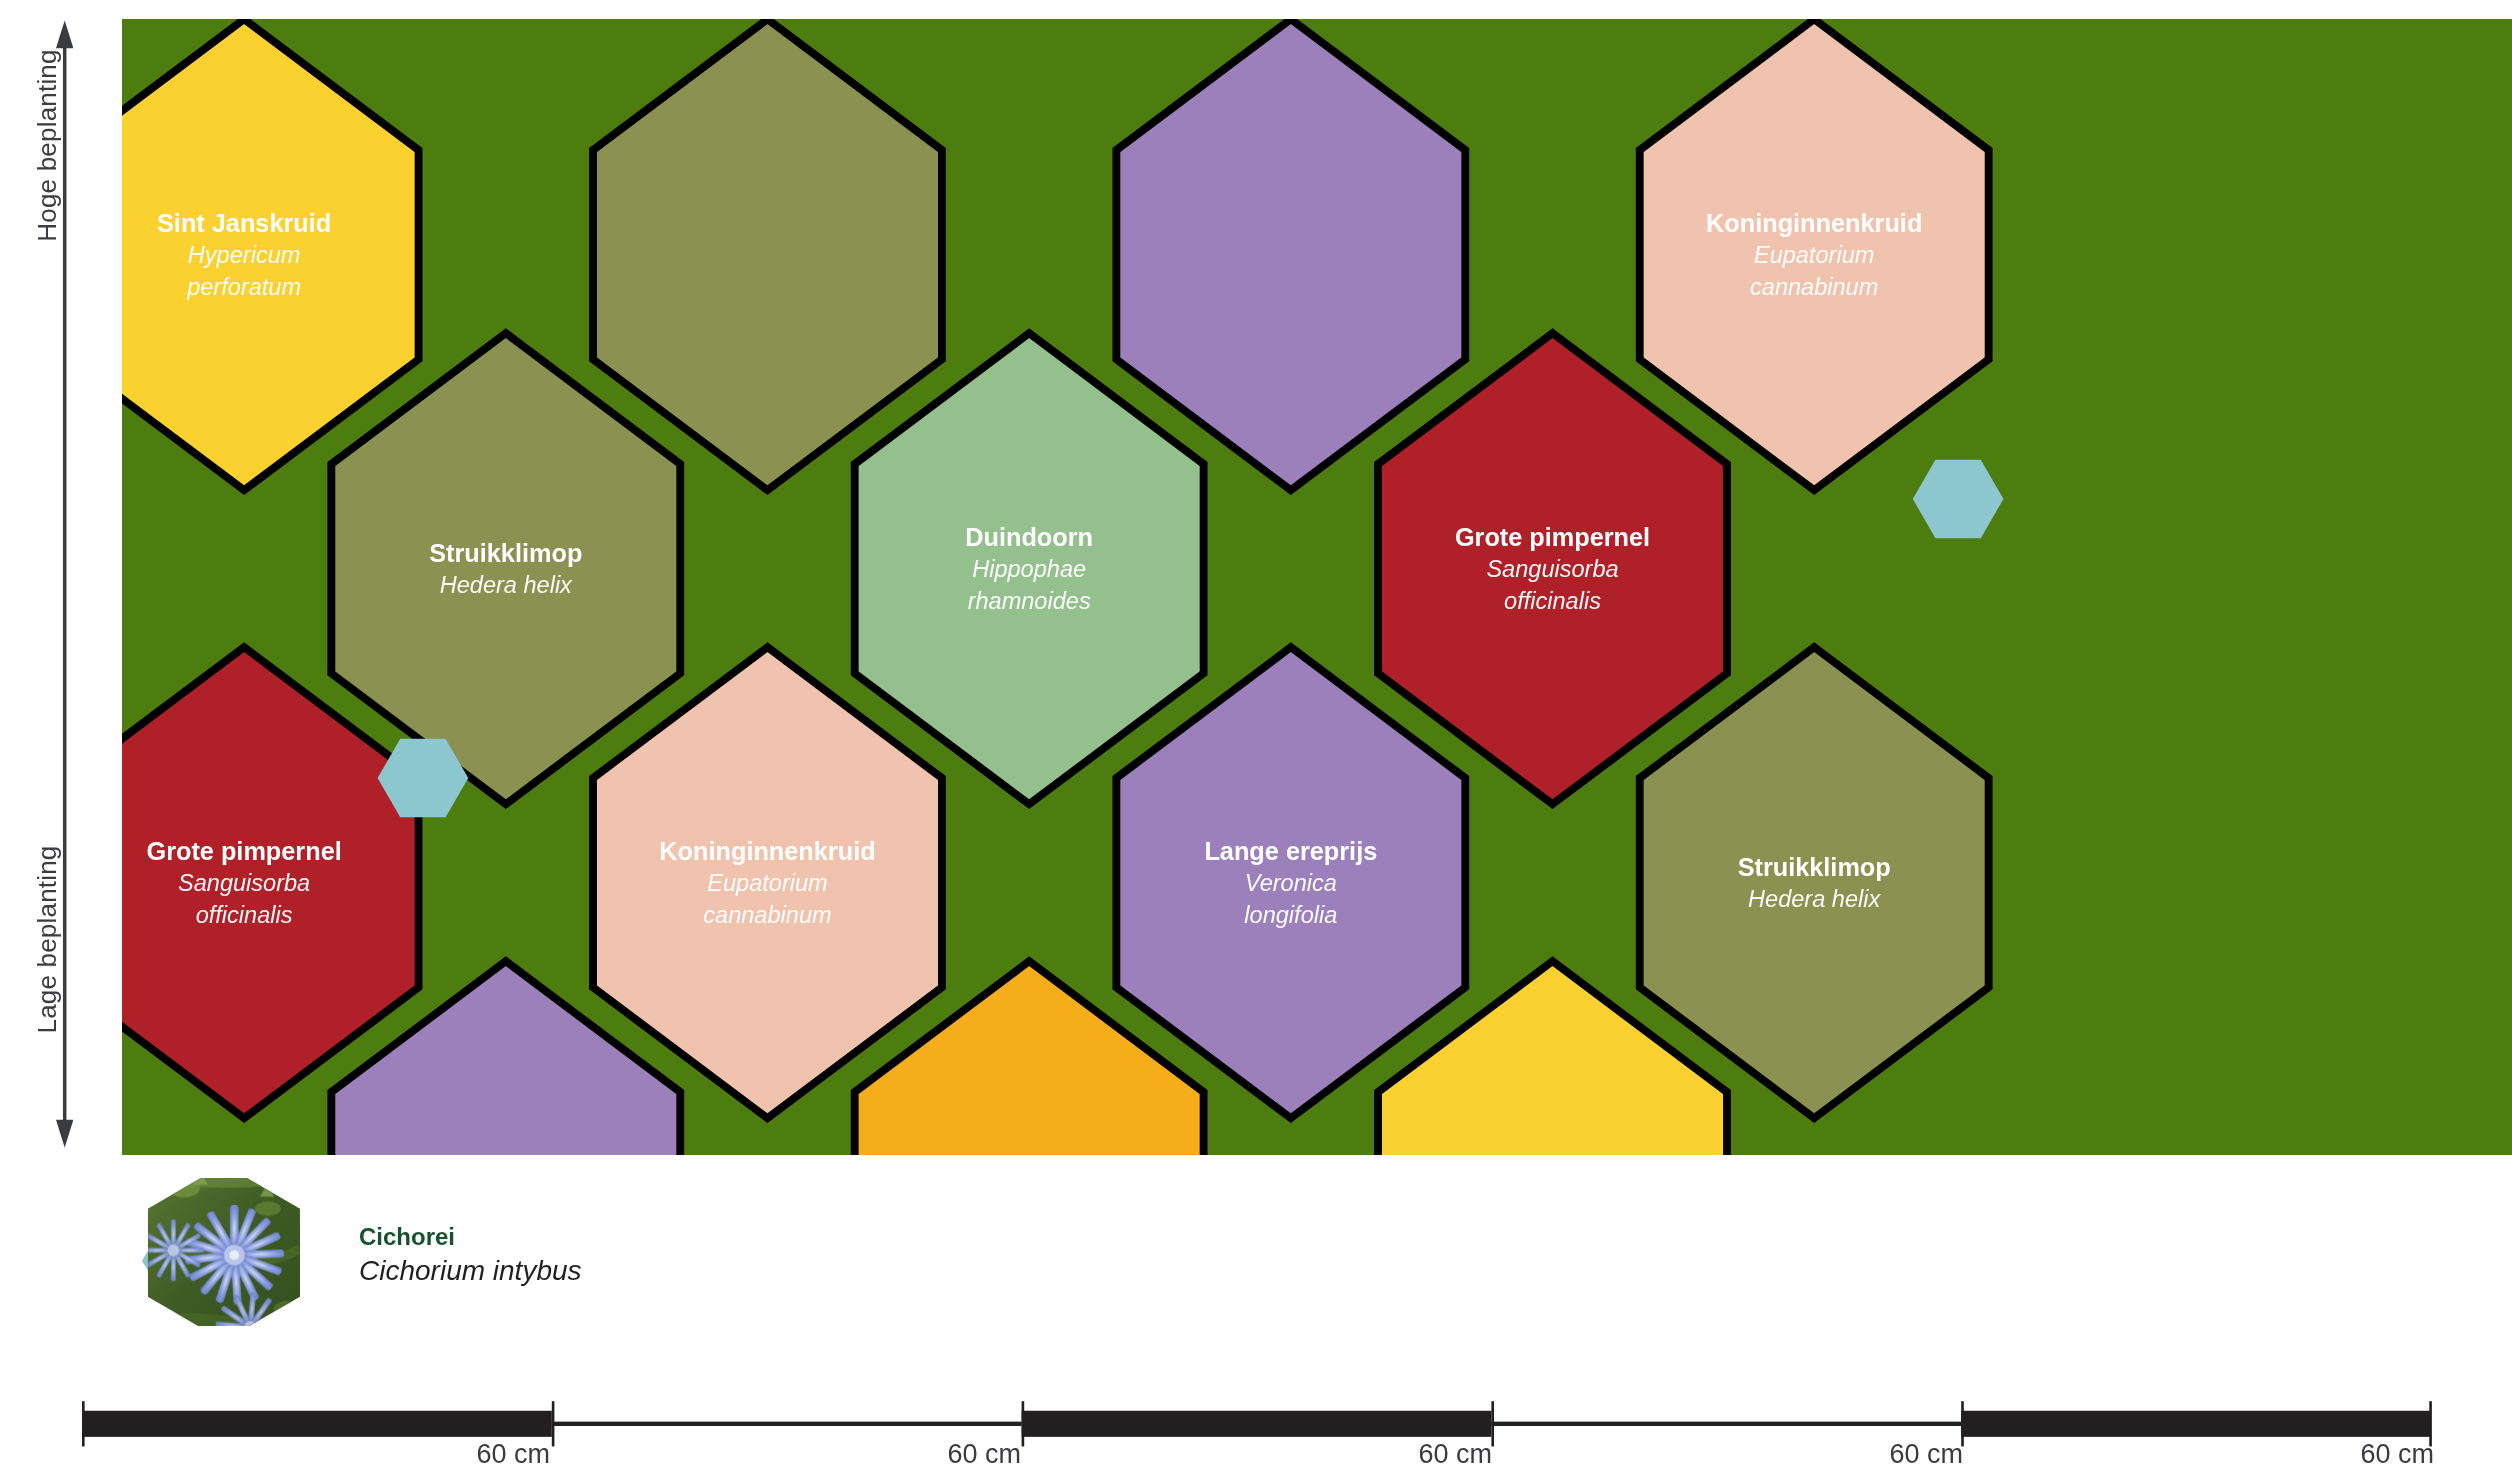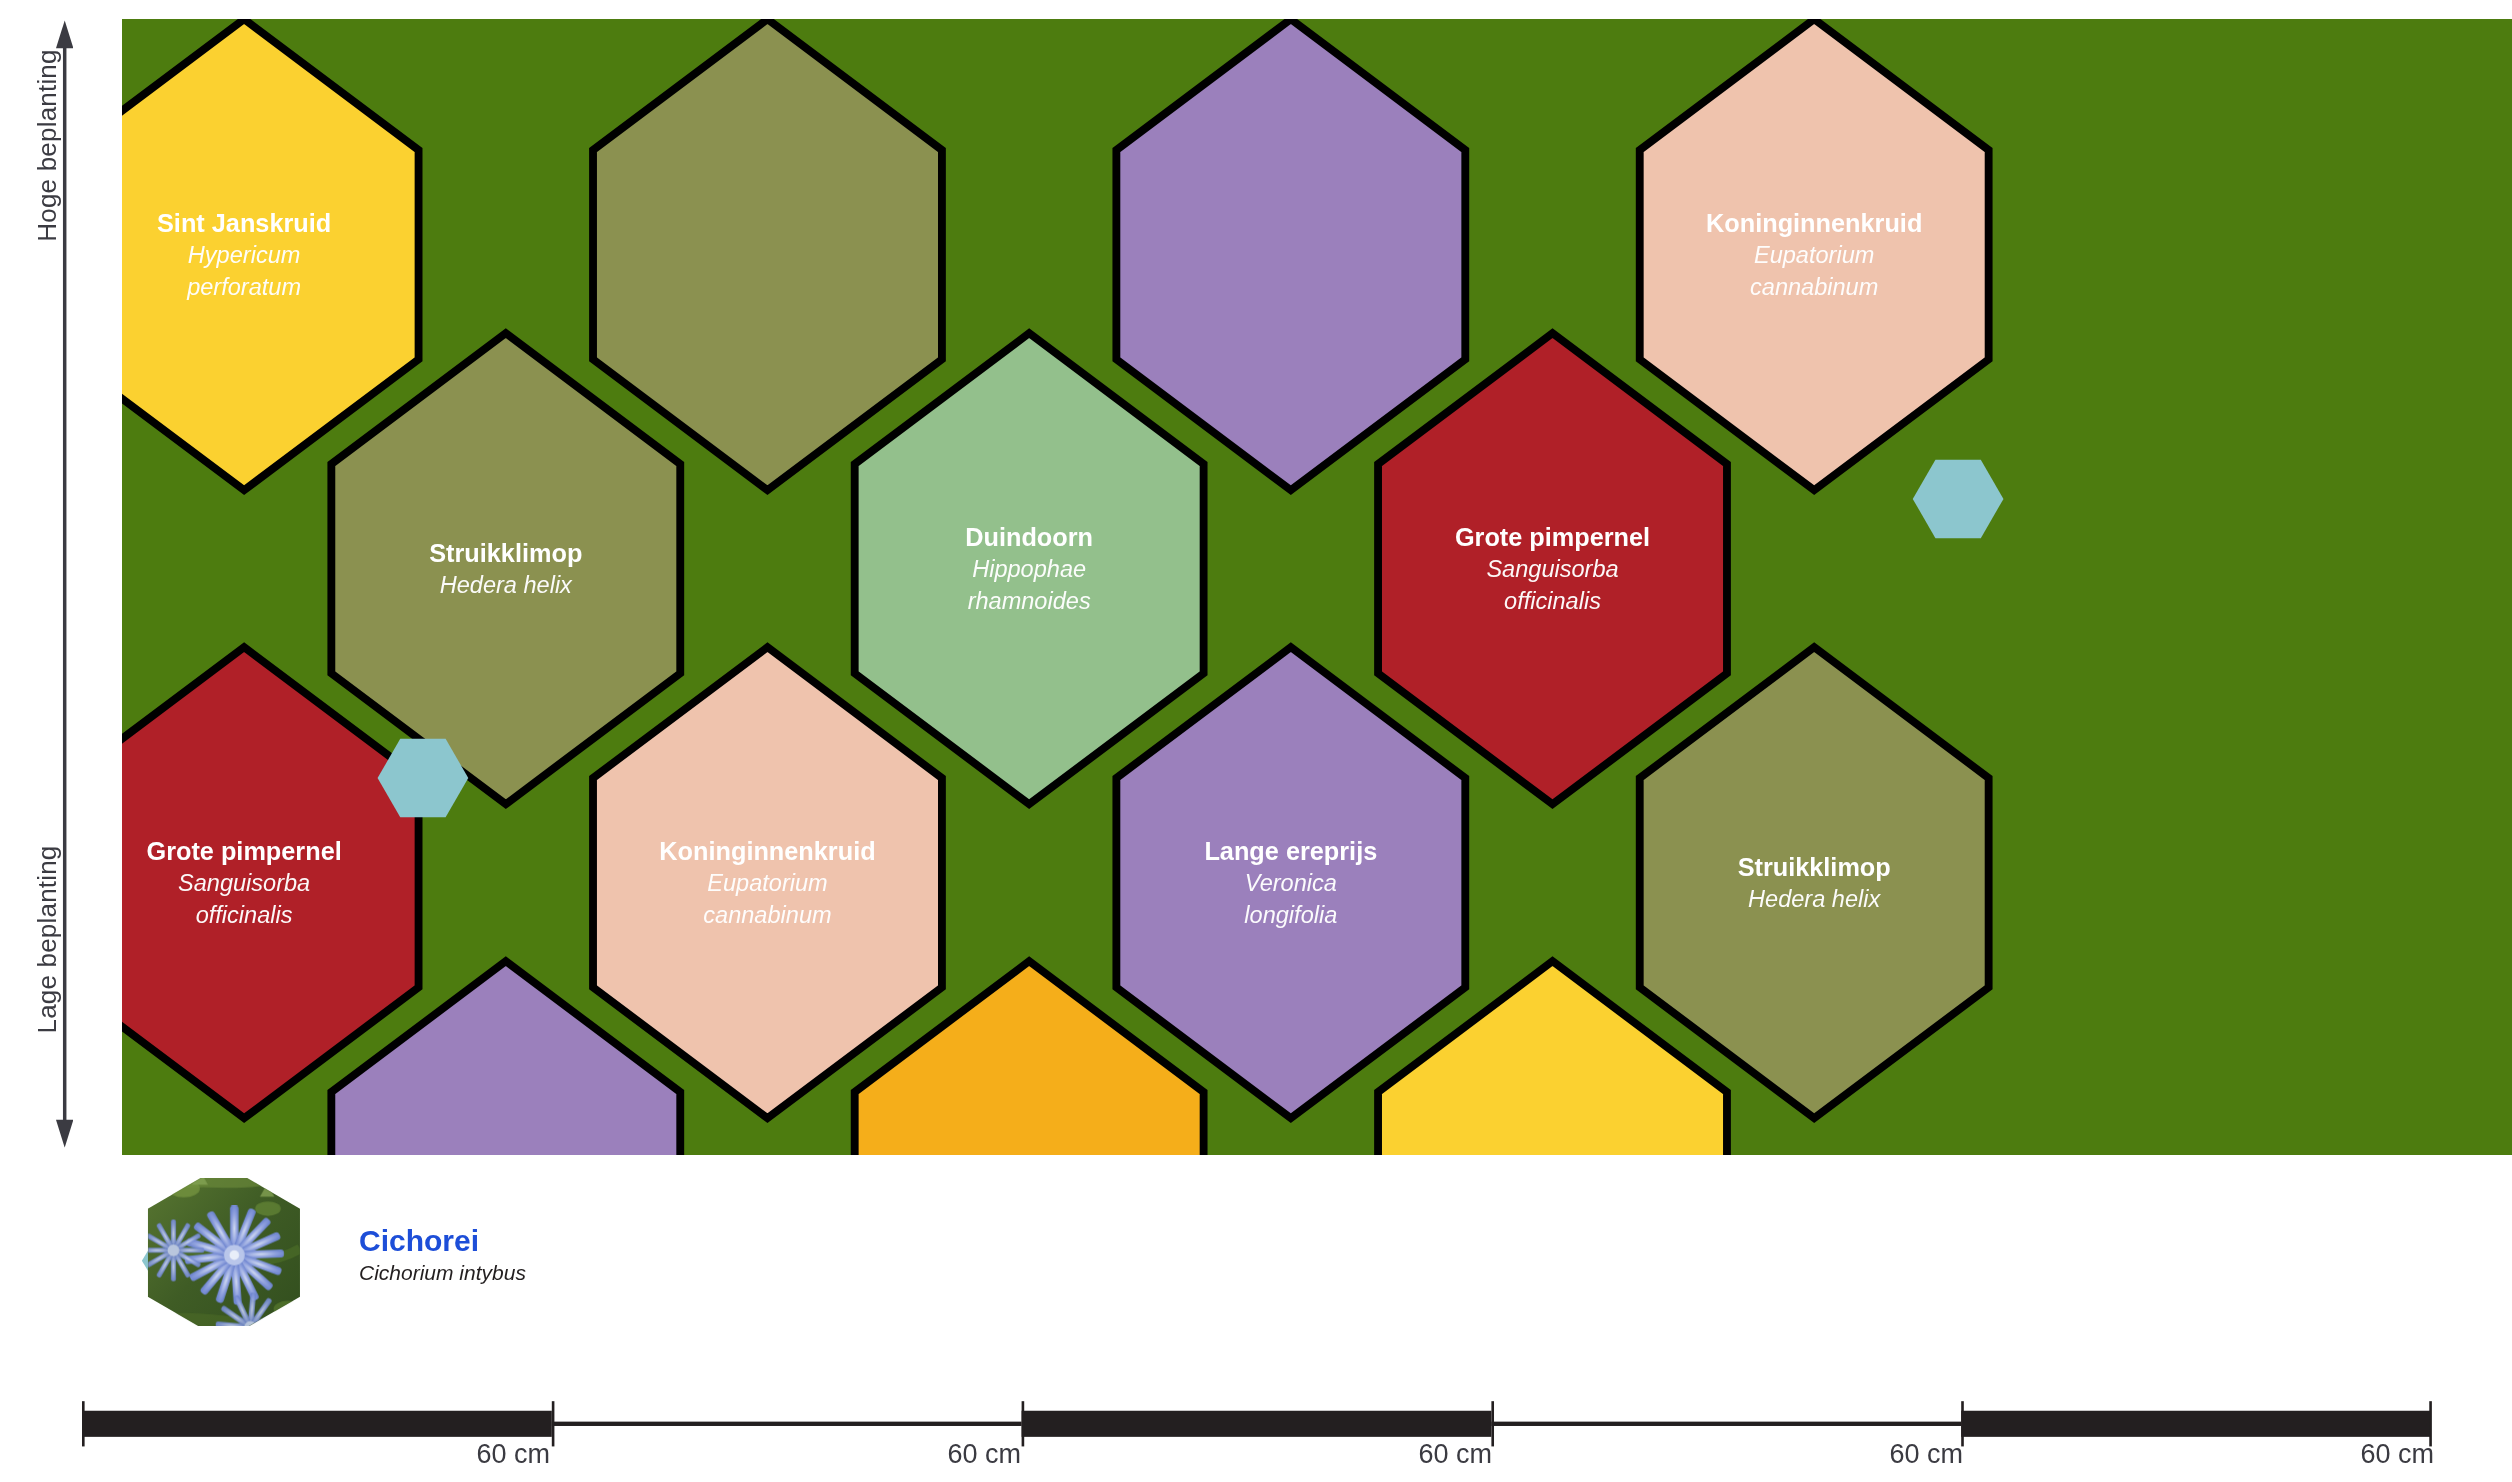--- a/index.html
+++ b/index.html
@@ -68,22 +68,22 @@
   .legend {
     position: absolute;
     left: 122px; top: 1178px;
     width: 785px; height: 148px;
   }
   .legend-text {
     position: absolute;
     left: 237px; top: 44px;
     line-height: 1.28;
   }
-  .legend-nl { font-size: 30px; font-weight: bold; color: #1d4ed8; }
-  .legend-la { font-size: 21px; font-style: italic; color: #231f20; }
+  .legend-nl { font-size: 24px; font-weight: bold; color: #14532d; }
+  .legend-la { font-size: 28px; font-style: italic; color: #231f20; }
 
   
   .scale {
     position: absolute;
     left: 79px; top: 1389px;
     width: 2355px; height: 87px;
   }
   .scale-labels {
     position: absolute;
     left: 79px; top: 1439px;

